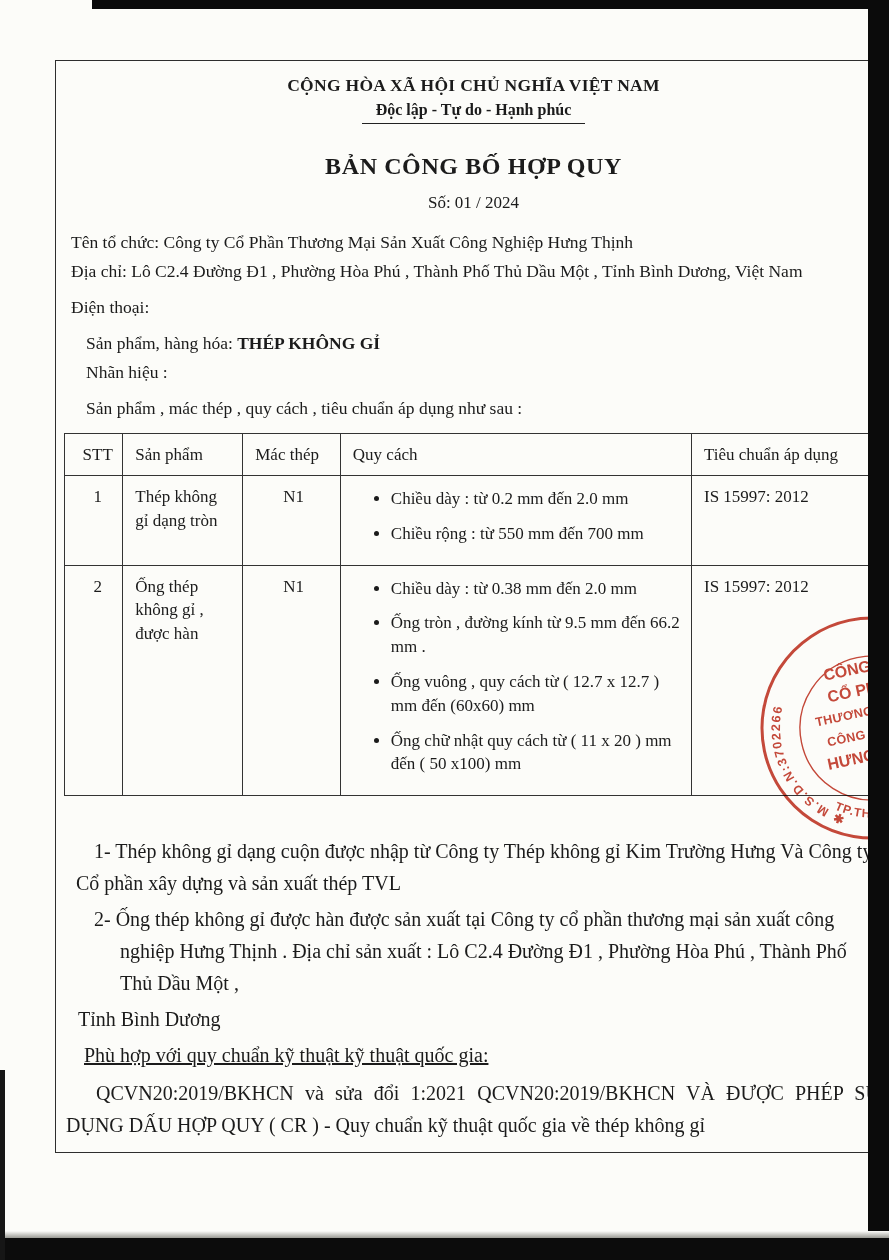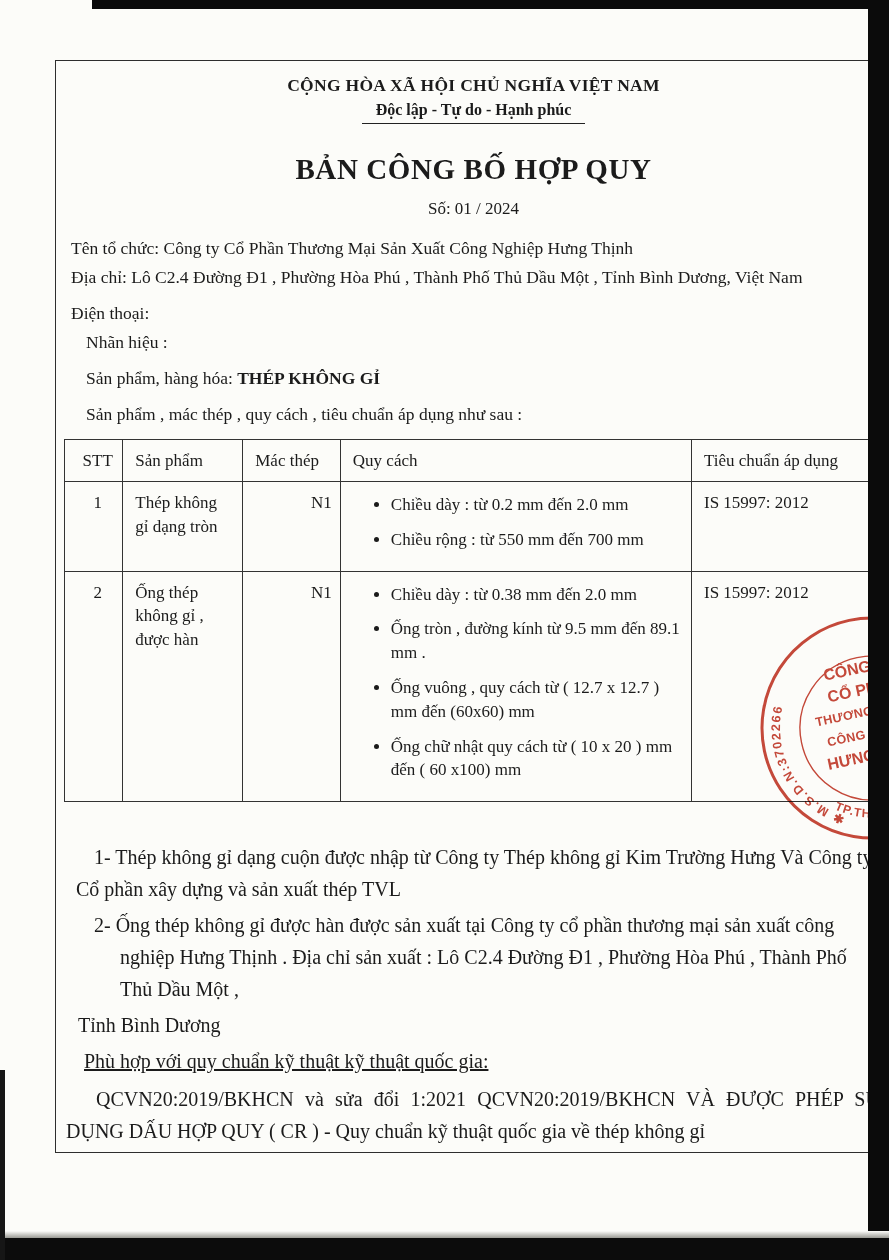--- a/index.html
+++ b/index.html
@@ -35,41 +35,41 @@
     background: transparent;
   }
 
   .nat-title { text-align: center; font-weight: bold; font-size: 17.5px; letter-spacing: 0.3px; }
   .motto-wrap { text-align: center; margin-top: 5px; }
   .motto {
     display: inline-block; font-weight: bold; font-size: 16px;
     border-bottom: 1.7px solid #222; padding: 0 14px 4px 14px;
   }
 
-  .doc-title { text-align: center; font-size: 29px; font-weight: bold; margin-top: 29px; letter-spacing: 0.6px; }
+  .doc-title { text-align: center; font-size: 24px; font-weight: bold; margin-top: 29px; letter-spacing: 0.6px; }
   .doc-number { text-align: center; font-size: 17px; margin-top: 13px; }
 
   .para { font-size: 17.5px; line-height: 1.6; margin: 1px 0 1px 7px; }
   .para.first { margin-top: 15px; }
   .para.gap-top { margin-top: 8px; }
   .para.indent1 { margin-left: 22px; }
 
   .spec-table {
     width: 100%; border-collapse: collapse; table-layout: fixed;
     margin-top: 11px; font-size: 17px;
   }
   .spec-table th, .spec-table td {
     border: 1.3px solid #333;
     vertical-align: top;
     padding: 9px 8px 8px 12px;
     line-height: 1.4;
   }
   .spec-table th { font-weight: normal; text-align: left; height: 42px; vertical-align: middle; }
   .spec-table th.c-stt, .spec-table td.c-stt { text-align: center; padding-left: 10px; padding-right: 2px; margin-left: 48px; }
-  .spec-table td.c-mac { text-align: right; }
+  .spec-table td.c-mac { text-align: center; }
   .spec-table ul { margin: 2px 0 0 0; padding-left: 38px; }
   .spec-table li { margin-bottom: 11px; }
 
   .notes { margin-top: 40px; font-size: 20px; line-height: 1.58; }
   .note-0 { margin-left: 12px; text-indent: 18px; margin-bottom: 5px; }
   .note-1 { margin-left: 10px; padding-left: 46px; text-indent: -26px; margin-bottom: 5px; }
   .note-2 { margin-left: 14px; margin-bottom: 4px; }
   .note-3 { margin-left: 20px; margin-bottom: 7px; text-decoration: underline; }
   .note-4 { text-align: justify; text-indent: 30px; margin: 0 2px; }
 
@@ -125,22 +125,22 @@
     <div class="motto-wrap">
       <span class="motto">Độc lập - Tự do - Hạnh phúc</span>
     </div>
 
     <div class="doc-title">BẢN CÔNG BỐ HỢP QUY</div>
     <div class="doc-number">Số: 01 / 2024</div>
 
     <p class="para first">Tên tổ chức: Công ty Cổ Phần Thương Mại Sản Xuất Công Nghiệp Hưng Thịnh</p>
     <p class="para">Địa chỉ: Lô C2.4 Đường Đ1 , Phường Hòa Phú , Thành Phố Thủ Dầu Một , Tỉnh Bình Dương, Việt Nam</p>
     <p class="para gap-top">Điện thoại:</p>
+    <p class="para indent1 gap-top"><span>Sản phẩm, hàng hóa: </span><strong>THÉP KHÔNG GỈ</strong></p>
     <p class="para indent1">Nhãn hiệu :</p>
-    <p class="para indent1 gap-top"><span>Sản phẩm, hàng hóa: </span><strong>THÉP KHÔNG GỈ</strong></p>
     <p class="para indent1 gap-top">Sản phẩm , mác thép , quy cách , tiêu chuẩn áp dụng như sau :</p>
 
     <table class="spec-table">
       <colgroup>
         <col style="width:55px">
         <col style="width:113px">
         <col style="width:92px">
         <col style="width:331px">
         <col style="width:180px">
       </colgroup>
@@ -166,23 +166,23 @@
           </td>
           <td>IS 15997: 2012</td>
         </tr>
         <tr>
           <td class="c-stt">2</td>
           <td>Ống thép không gỉ , được hàn</td>
           <td class="c-mac">N1</td>
           <td>
             <ul>
               <li>Chiều dày : từ 0.38 mm đến 2.0 mm</li>
-              <li>Ống tròn , đường kính từ 9.5 mm đến 89.1 mm .</li>
+              <li>Ống tròn , đường kính từ 9.5 mm đến 66.2 mm .</li>
               <li>Ống vuông , quy cách từ ( 12.7 x 12.7 ) mm đến (60x60) mm</li>
-              <li>Ống chữ nhật quy cách từ ( 10 x 20 ) mm đến ( 60 x100) mm</li>
+              <li>Ống chữ nhật quy cách từ ( 11 x 20 ) mm đến ( 50 x100) mm</li>
             </ul>
           </td>
           <td>IS 15997: 2012</td>
         </tr>
       </tbody>
     </table>
 
     <div class="notes">
       <p class="note-0">1- Thép không gỉ dạng cuộn được nhập từ Công ty Thép không gỉ Kim Trường Hưng Và Công ty Cổ phần xây dựng và sản xuất thép TVL</p>
       <p class="note-1">2- Ống thép không gỉ được hàn được sản xuất tại Công ty cổ phần thương mại sản xuất công nghiệp Hưng Thịnh . Địa chỉ sản xuất : Lô C2.4 Đường Đ1 , Phường Hòa Phú , Thành Phố Thủ Dầu Một ,</p>

